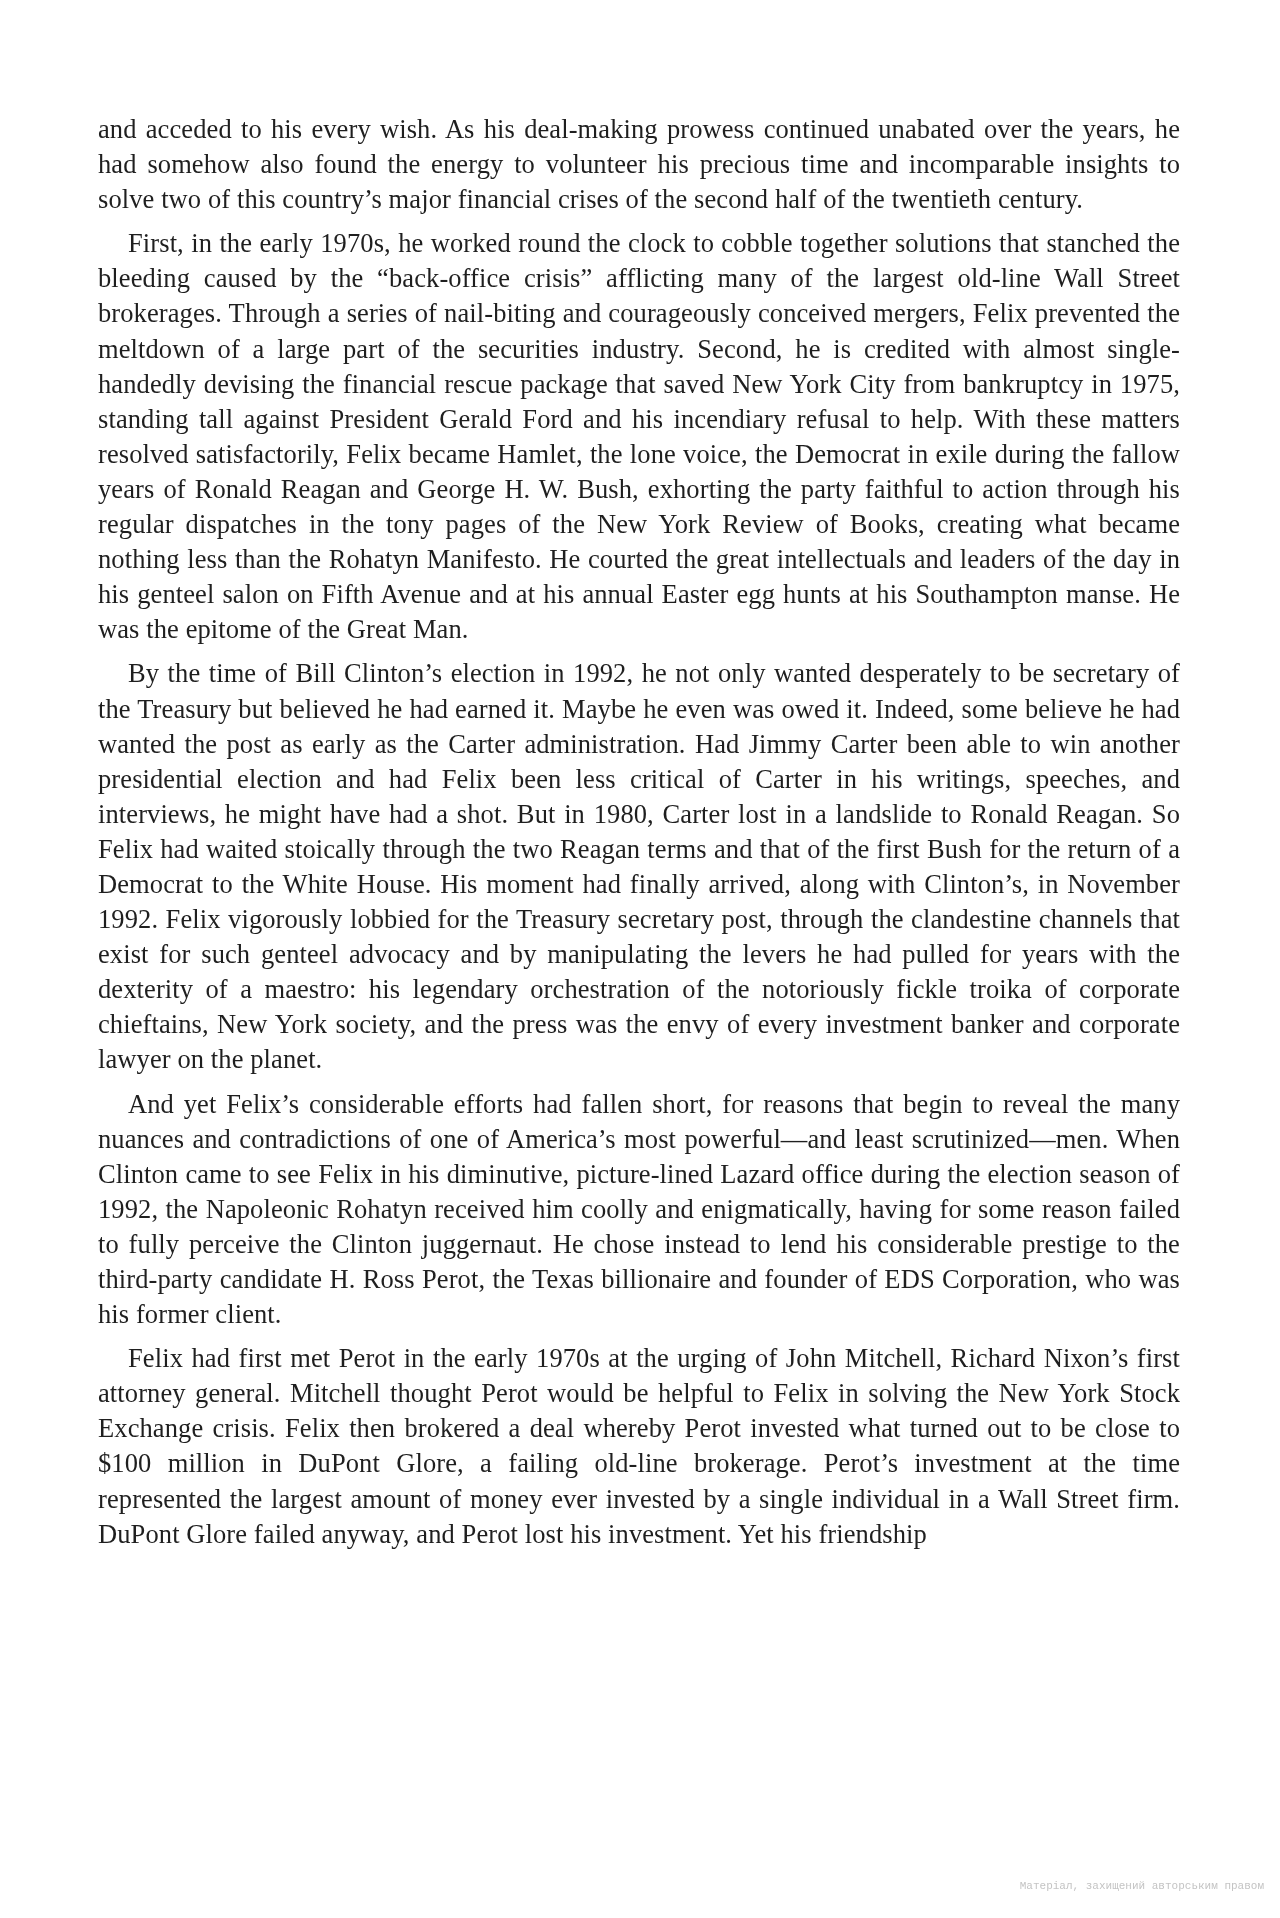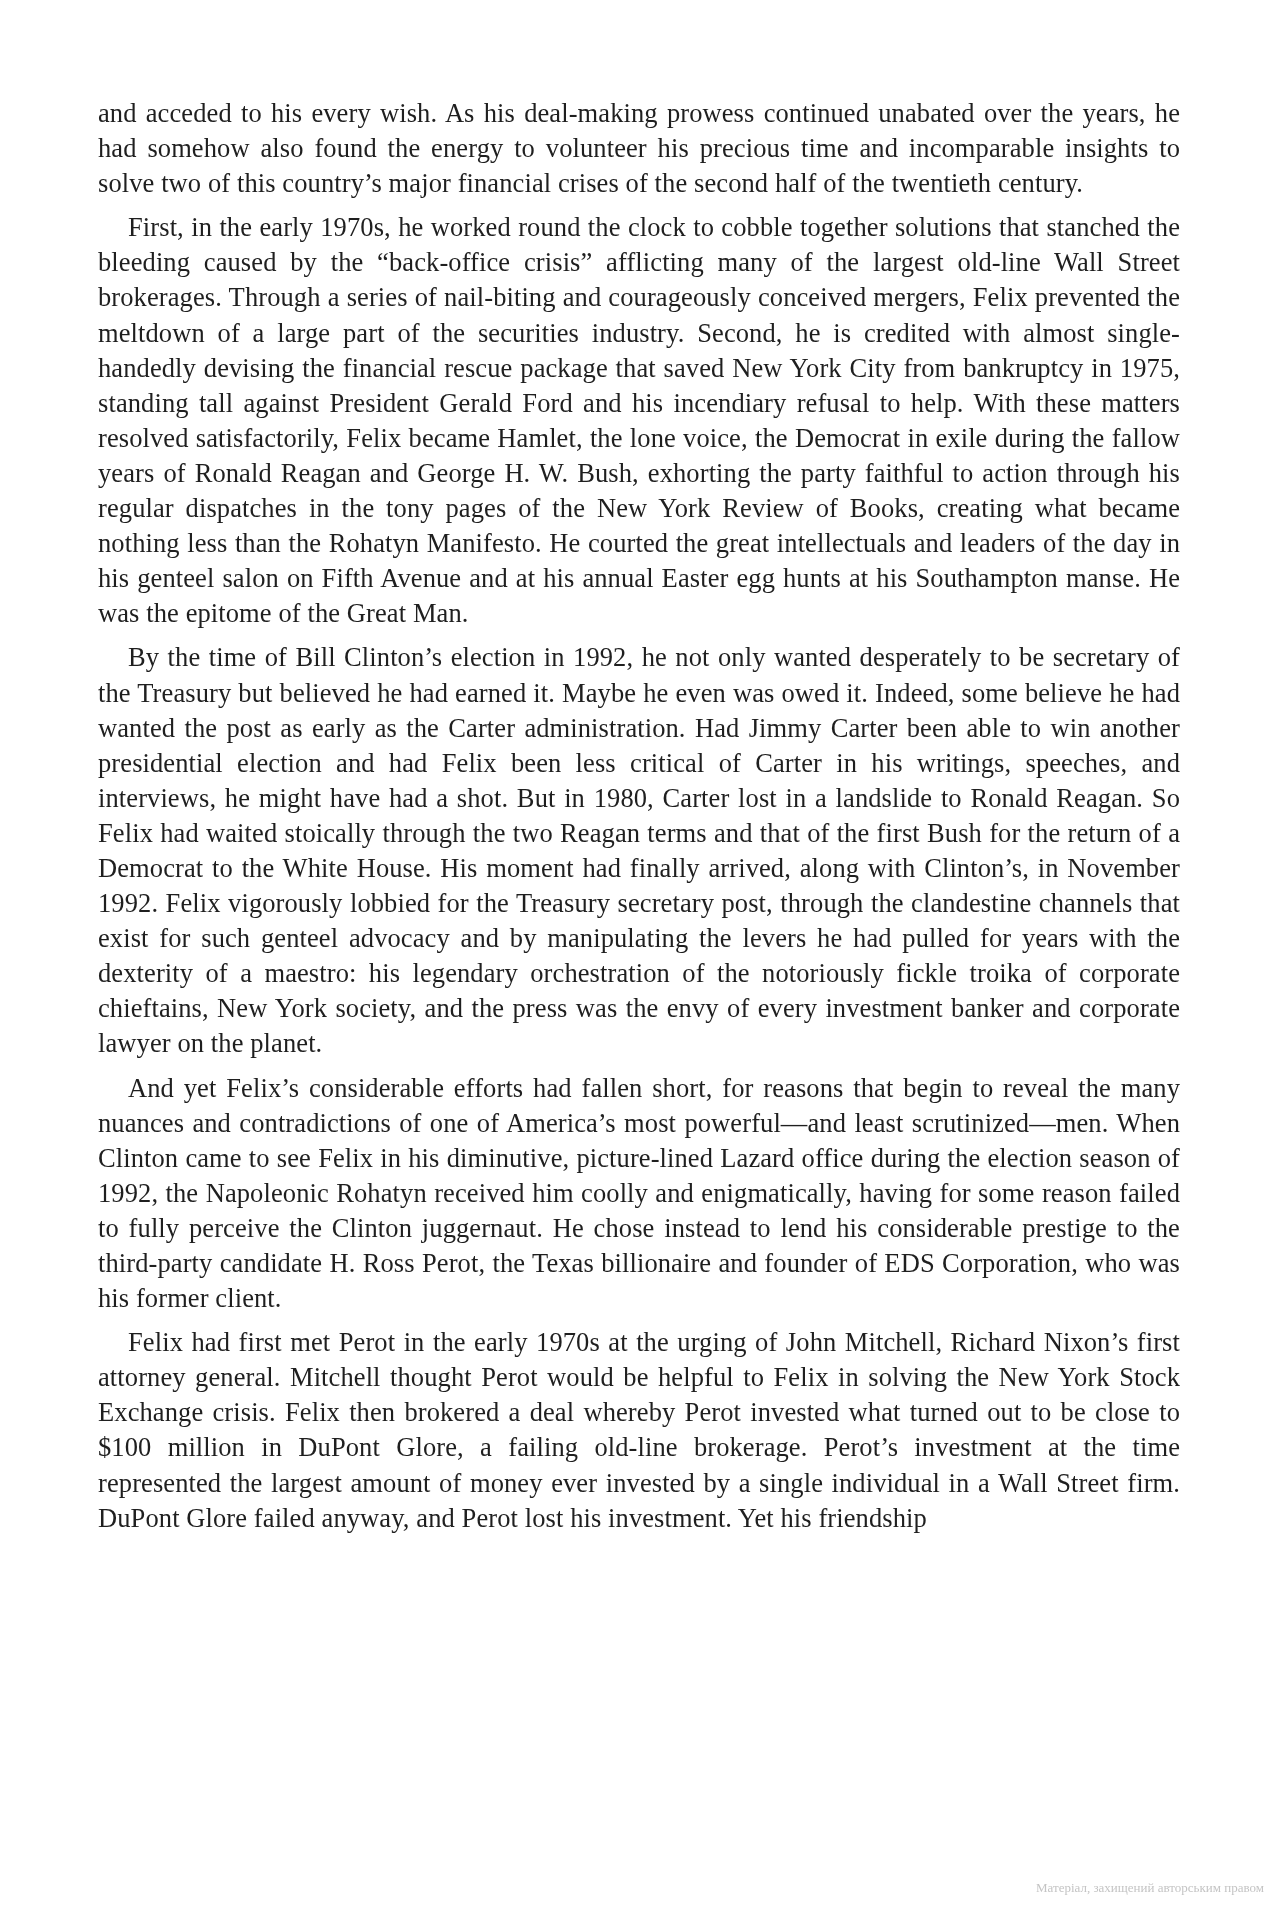--- a/index.html
+++ b/index.html
@@ -9,21 +9,21 @@
     }
     body {
       width: 1280px;
       height: 1918px;
       position: relative;
       overflow: hidden;
     }
     .page {
       position: absolute;
       left: 98px;
-      top: 96px;
+      top: 112px;
       width: 1082px;
       font-family: "Liberation Serif", "DejaVu Serif", serif;
       font-size: 26.5px;
       line-height: 35.1px;
       color: #1f1f1f;
       text-align: justify;
       text-align-last: left;
       letter-spacing: 0.1px;
     }
     .para {
@@ -33,22 +33,22 @@
     }
     .para.first {
       text-indent: 0;
     }
     .para .it {
     }
     .watermark {
       position: absolute;
       right: 16px;
       top: 1880px;
-      font-family: Liberation Serif, serif;
-      font-size: 13px;
+      font-family: Liberation Mono, monospace;
+      font-size: 11px;
       color: #c4c4c4;
       white-space: nowrap;
     }
   </style>
 </head>
 <body>
 
 <div class="page">
   <p class="para first">
     <span>and acceded to his every wish. As his deal-making prowess continued unabated over the years, he had somehow also found the energy to volunteer his precious time and incomparable insights to solve two of this country’s major financial crises of the second half of the twentieth century.</span>

